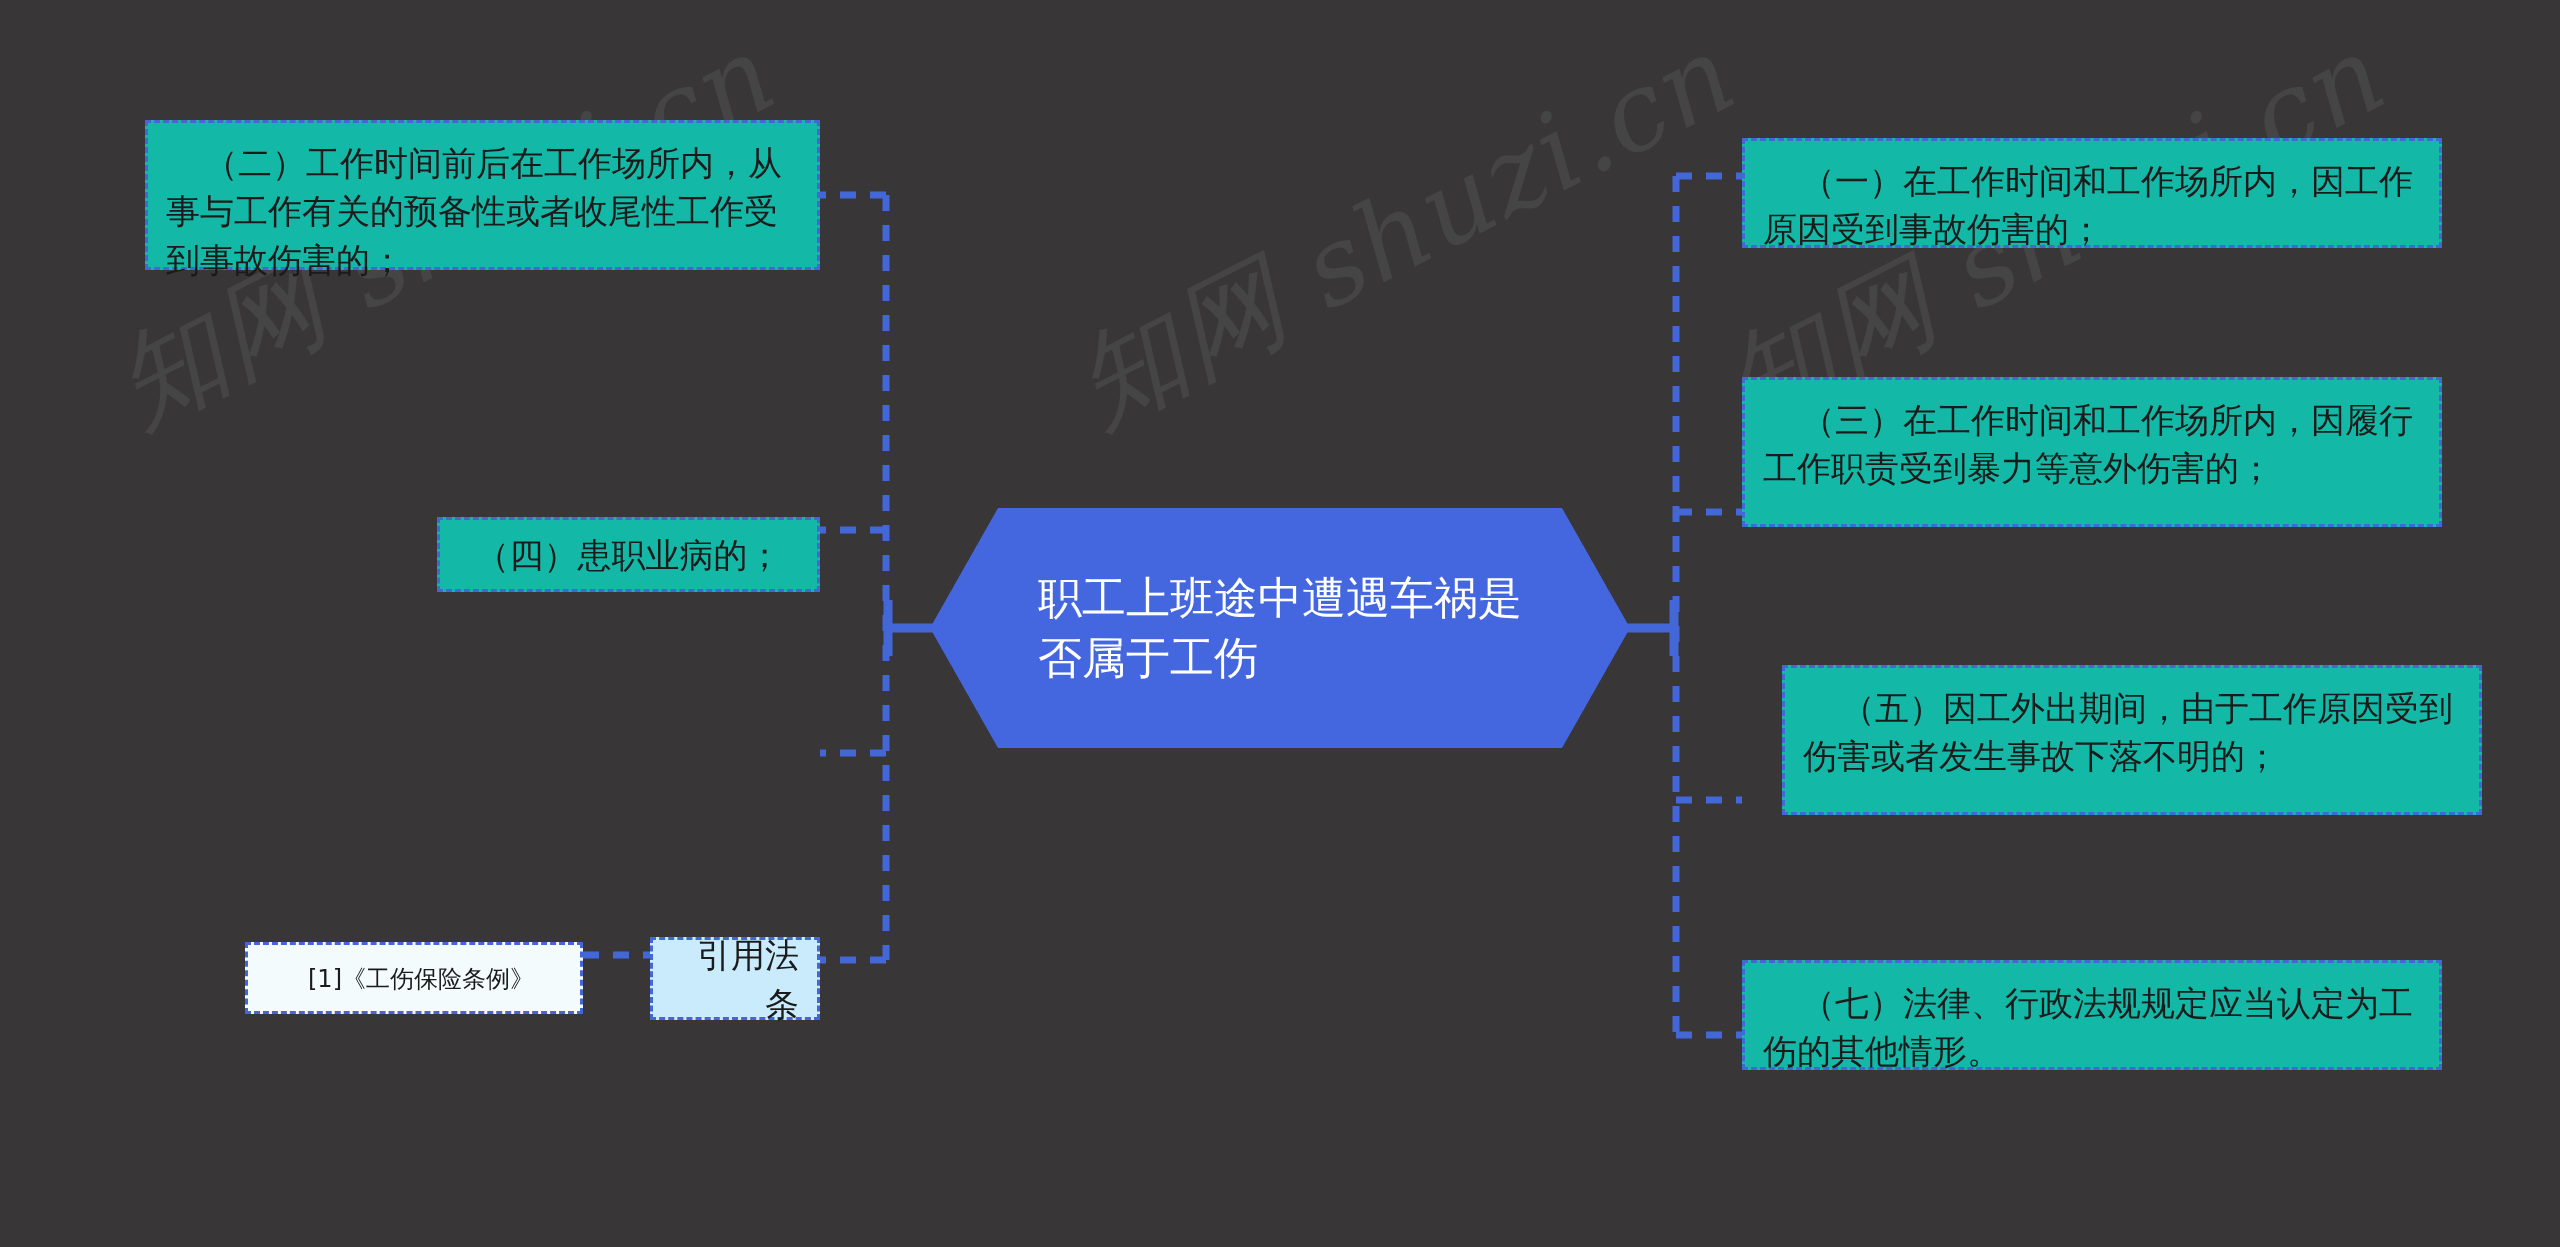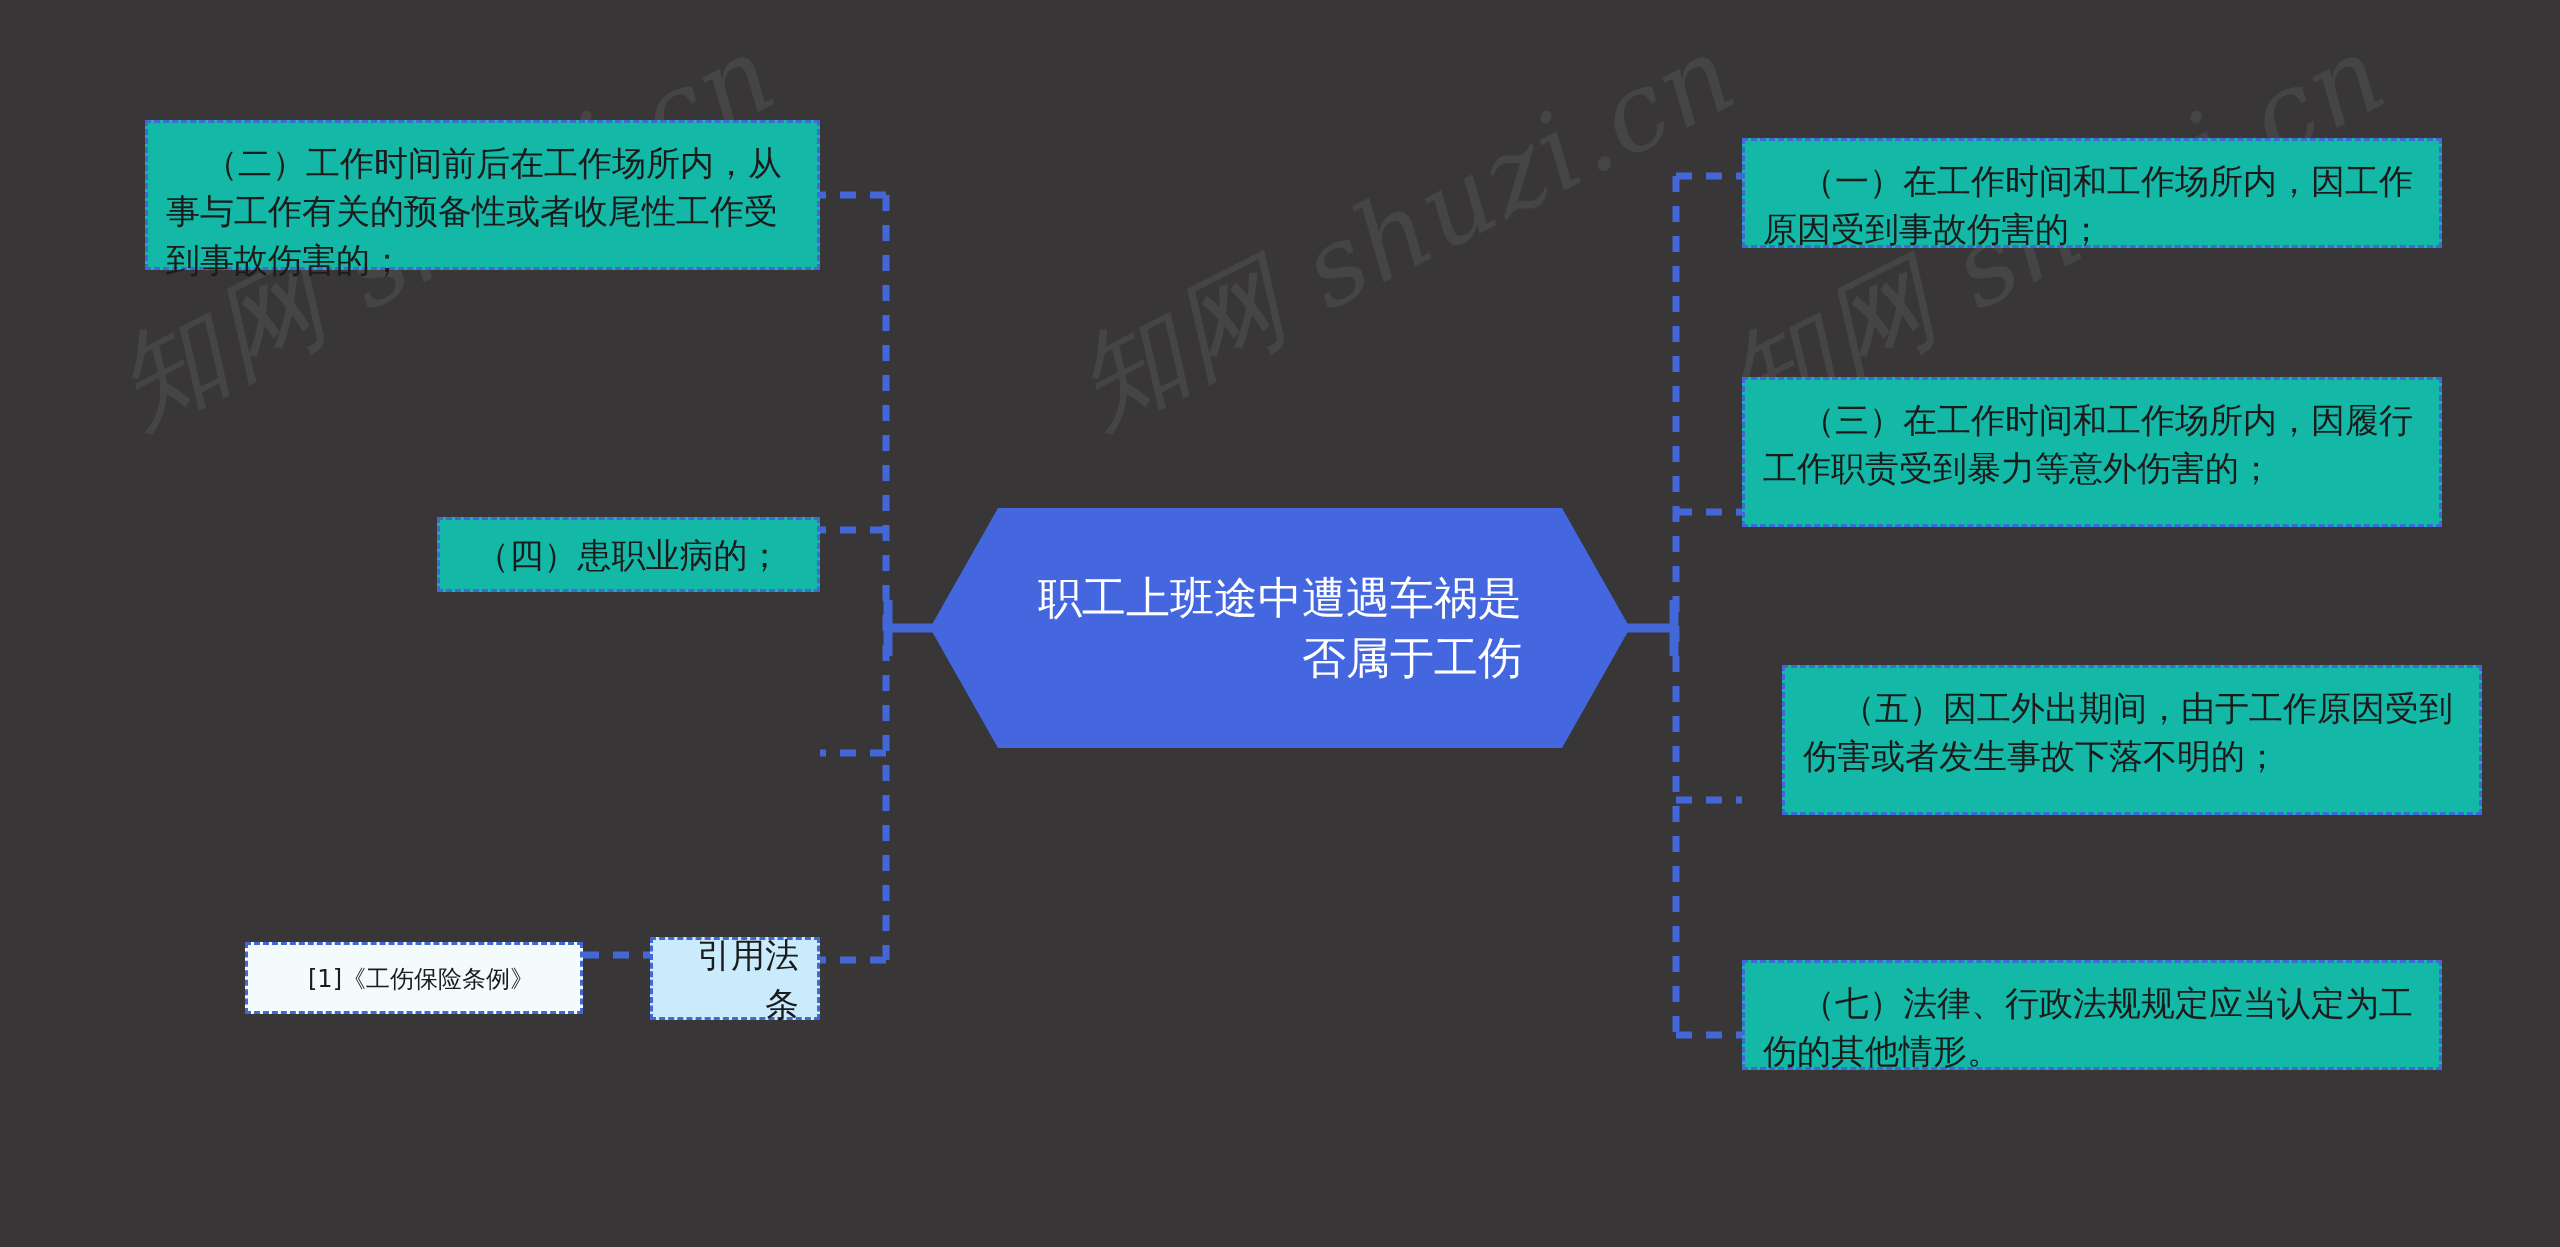--- a/index.html
+++ b/index.html
@@ -84,21 +84,21 @@
     position: absolute;
     left: 0; top: 0;
     width: 100%;
     height: 100%;
     display: flex;
     align-items: center;
     justify-content: center;
     color: #ffffff;
     font-size: 44px;
     line-height: 1.36;
-    text-align: right;
+    text-align: left;
     padding: 4px 64px;
     box-sizing: border-box;
     white-space: pre-line;
   }
 </style>
 </head>
 <body>
 
 <div id="canvas">
 

